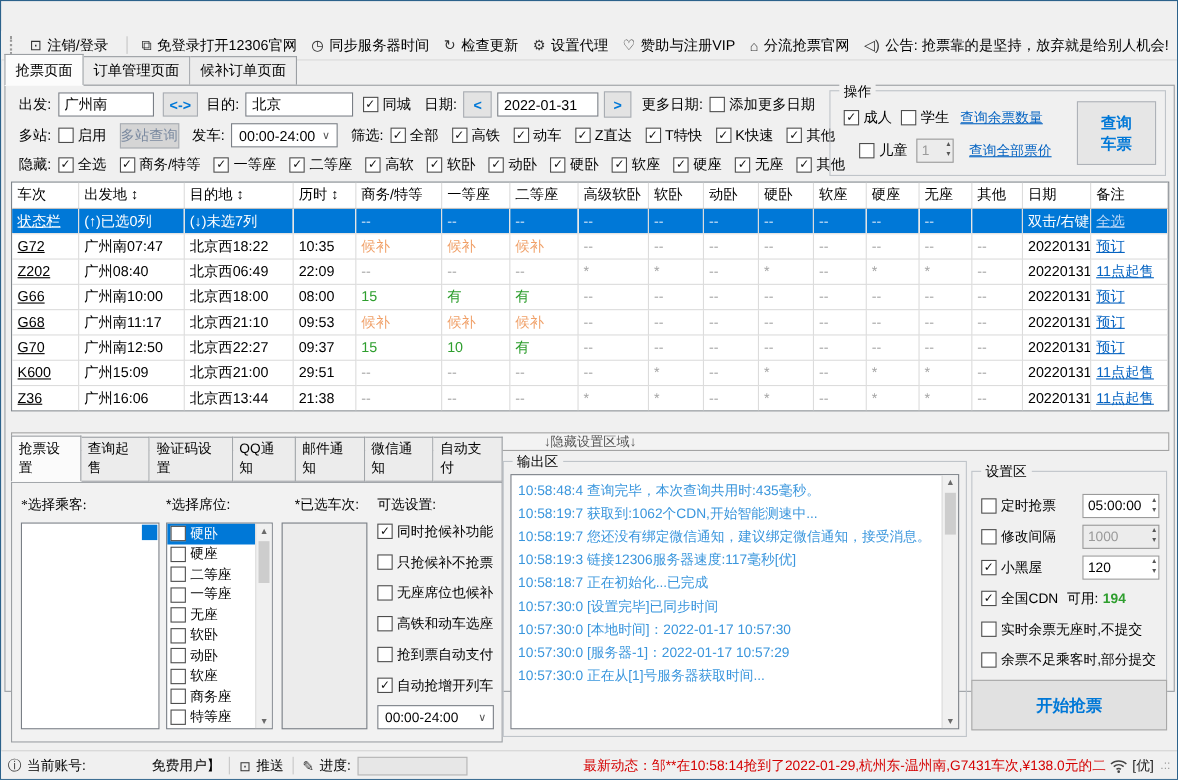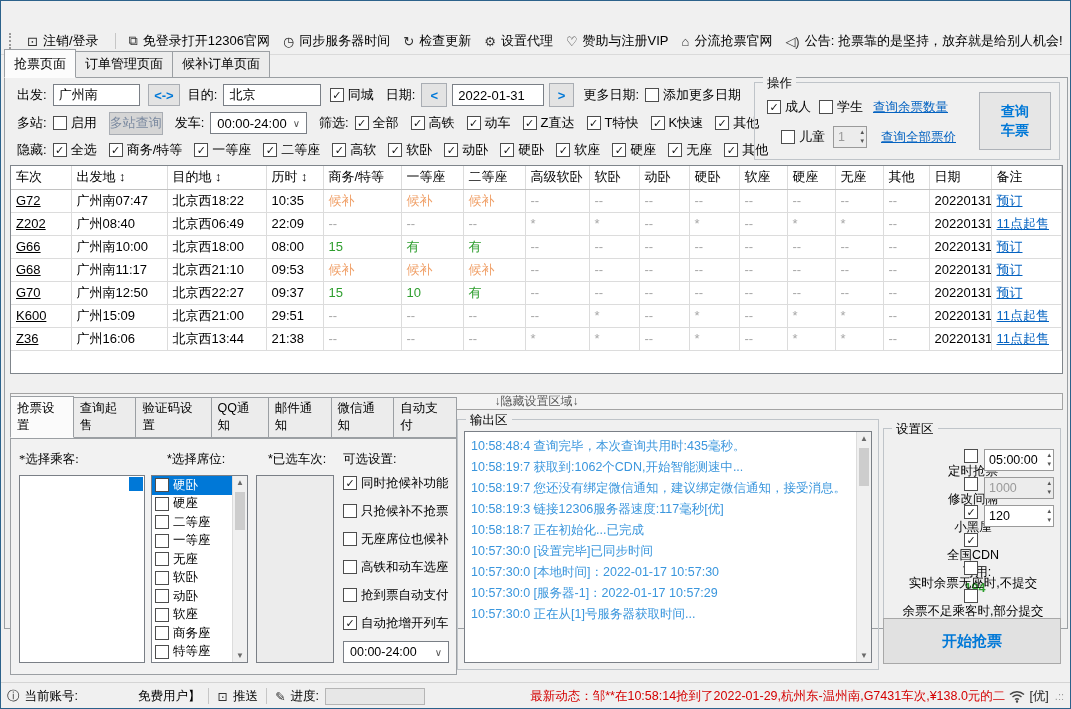--- a/index.html
+++ b/index.html
@@ -125,21 +125,21 @@
 
   
   .out-gb { left:452px; top:341px; width:422px; height:251px; }
   .log-box { position:absolute; left:6px; top:11px; right:6px; bottom:6px; background:#fff;
              border:1px solid #7a7f86; overflow:hidden; padding:4px 20px 4px 6px; }
   .log-line { font-size:12.5px; line-height:21px; color:#3a96dd; white-space:nowrap; }
 
   
   .set-gb { left:878px; top:350px; width:178px; height:198px; }
   .set-row { position:absolute; left:8px; right:6px; height:22px; display:flex; align-items:center;
-             font-size:12.5px; white-space:nowrap;flex-direction:column; }
+             font-size:12.5px; white-space:nowrap; }
   .set-row .spin { position:absolute; right:0; width:70px; font-size:12.5px; }
   .g-num { color:#2e9e2e; font-weight:bold; margin-left:4px; }
 
   .start-btn { position:absolute; left:878px; top:540px; width:178px; height:46px;
                background:#e1e1e1; border:1px solid #a8a8a8; color:#0078d7; font-size:15px;
                font-weight:bold; display:flex; align-items:center; justify-content:center; }
 
   
   .statusbar { position:absolute; left:0; top:681px; width:100%; height:27px; background:#f0f0f0;
                border-top:1px solid #d4d4d4; display:flex; align-items:center; padding:0 6px;
@@ -384,20 +384,39 @@
               <th>硬卧</th>
               <th>软座</th>
               <th>硬座</th>
               <th>无座</th>
               <th>其他</th>
               <th>日期</th>
               <th>备注</th>
             </tr>
           </thead>
           <tbody>
+            <tr class="sel-row">
+              <td><span class="train-link">状态栏</span></td>
+              <td>(↑)已选0列</td>
+              <td>(↓)未选7列</td>
+              <td></td>
+              <td class="v-dim">--</td>
+              <td class="v-dim">--</td>
+              <td class="v-dim">--</td>
+              <td class="v-dim">--</td>
+              <td class="v-dim">--</td>
+              <td class="v-dim">--</td>
+              <td class="v-dim">--</td>
+              <td class="v-dim">--</td>
+              <td class="v-dim">--</td>
+              <td class="v-dim">--</td>
+              <td></td>
+              <td>双击/右键</td>
+              <td><span class="note-link">全选</span></td>
+            </tr>
             <tr>
               <td><span class="train-link">G72</span></td>
               <td>广州南07:47</td>
               <td>北京西18:22</td>
               <td>10:35</td>
               <td class="v-wait">候补</td>
               <td class="v-wait">候补</td>
               <td class="v-wait">候补</td>
               <td class="v-dim">--</td>
               <td class="v-dim">--</td>
@@ -535,21 +554,21 @@
           <div class="stab active">抢票设置</div>
           <div class="stab">查询起售</div>
           <div class="stab">验证码设置</div>
           <div class="stab">QQ通知</div>
           <div class="stab">邮件通知</div>
           <div class="stab">微信通知</div>
           <div class="stab">自动支付</div>
         </div>
       <div class="tabbody">
         <span class="col-label" style="left:8px;font-family:Liberation Serif, serif;">*选择乘客:</span>
-        <span class="col-label" style="left:156px;">*选择席位:</span>
+        <span class="col-label" style="left:140px;">*选择席位:</span>
         <span class="col-label" style="left:257px;">*已选车次:</span>
         <span class="col-label" style="left:332px;">可选设置:</span>
 
         <div class="listbox pass-box">
           <span class="pass-mark"></span>
         </div>
 
         <div class="listbox seat-box" id="seat-list">
           <div class="vscroll">
             <span class="vs-up">▲</span>

